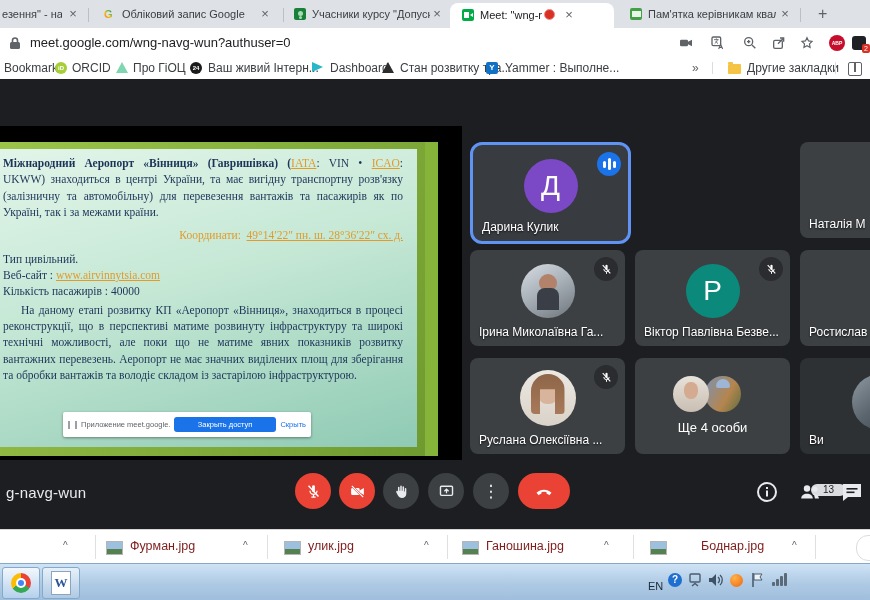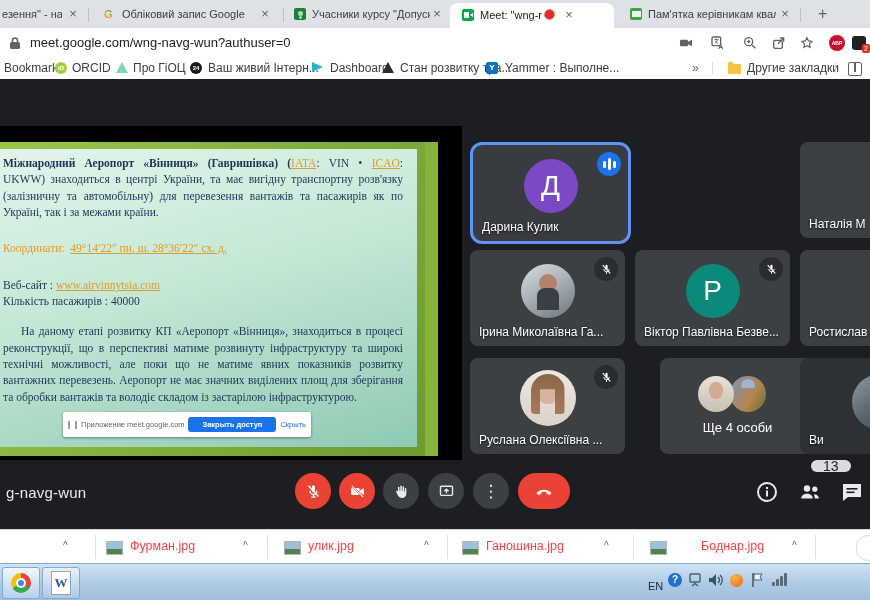--- a/index.html
+++ b/index.html
@@ -57,27 +57,27 @@
          border-right:13px solid #86b33a;box-sizing:border-box;padding:7px 8px 9px 7px;}
   #slide-inner{width:100%;height:100%;background:linear-gradient(165deg,#e3f5ea 0%,#c5e8d5 45%,#8fcab4 100%);
          box-sizing:border-box;padding:6px 14px 4px 24px;overflow:hidden;}
   #slide-title-box{margin:2px auto 6px;width:90%;background:linear-gradient(#f6fcf8,#dcefe4);
          border:1px solid #9fc4ae;box-shadow:2px 3px 4px rgba(0,0,0,.35);text-align:center;padding:4px 0;}
   #slide-title-box h1{margin:0;font-family:"Liberation Serif",serif;font-size:21px;letter-spacing:1px;
          color:#15324e;text-shadow:1px 2px 2px rgba(0,0,0,.35);}
   .slide-txt{font-family:"Liberation Serif",serif;font-size:11.5px;line-height:1.42;color:#1d3459;margin:0;}
   .just{text-align:justify;}
   .slide-link{color:#e09b2d;text-decoration:underline;cursor:pointer;}
-  #coords-line{text-align:left;color:#e09b2d;margin:20px 0;}
-  #p2{text-indent:18px;margin-top:14px;}
+  #coords-line{text-align:right;color:#e09b2d;margin:7px 0;}
+  #p2{text-indent:18px;margin-top:2px;}
   #share-notice{left:63px;top:286px;width:248px;height:25px;background:#fff;border-radius:2px;
         box-shadow:0 1px 3px rgba(0,0,0,.4);display:flex;align-items:center;gap:4px;padding:0 5px;box-sizing:border-box;}
   .pausebars{width:5px;height:8px;border-left:2px solid #9aa0a6;border-right:2px solid #9aa0a6;flex:0 0 auto;}
   #share-notice .ntext{font-size:7.5px;color:#5f6368;white-space:nowrap;overflow:hidden;flex:1;}
-  #share-notice .nbtn{background:#1a73e8;color:#fff;font-size:7.5px;padding:3px 14px;border-radius:3px;white-space:nowrap;cursor:pointer;font-weight:bold;}
+  #share-notice .nbtn{background:#1a73e8;color:#fff;font-size:7.5px;padding:3px 24px;border-radius:3px;white-space:nowrap;cursor:pointer;}
   #share-notice .nlink{color:#1a73e8;font-size:7.5px;white-space:nowrap;cursor:pointer;}
   
   .tile{position:absolute;width:155px;height:96px;background:#3c4043;border-radius:8px;overflow:hidden;}
   .tile .pname{position:absolute;left:9px;bottom:7px;font-size:12px;color:#fff;text-shadow:0 1px 2px rgba(0,0,0,.8);white-space:nowrap;}
   .av{position:absolute;left:50%;top:14px;transform:translateX(-50%);width:54px;height:54px;border-radius:50%;
       color:#fff;font-size:28px;display:flex;align-items:center;justify-content:center;}
   .av-purple{background:#7b49c5;} .av-teal{background:#0b8a7c;}
   .muteico{position:absolute;top:7px;right:7px;width:24px;height:24px;border-radius:50%;background:rgba(20,21,24,.45);
       display:flex;align-items:center;justify-content:center;}
   .speakico{position:absolute;top:7px;right:7px;width:24px;height:24px;border-radius:50%;background:#1a73e8;
@@ -91,24 +91,24 @@
   #viktor-video .glasses:before,#viktor-video .glasses:after{content:"";position:absolute;top:0;width:15px;height:9px;border:1.5px solid #5a3c2e;border-radius:3px;}
   #viktor-video .glasses:before{left:2px;} #viktor-video .glasses:after{right:2px;}
   #viktor-video .shirt{position:absolute;left:50%;bottom:-4px;transform:translateX(-50%);width:98px;height:34px;border-radius:18px 18px 0 0;background:#b9c3c9;}
   
   #controls{left:0;top:381px;width:870px;height:69px;background:#1d1e21;}
   #meet-code{left:6px;top:24px;font-size:15px;color:#e8eaed;letter-spacing:.2px;}
   .cbtn{position:absolute;top:13px;width:36px;height:36px;border-radius:50%;display:flex;align-items:center;justify-content:center;cursor:pointer;}
   .cbtn.red{background:#ea4335;} .cbtn.dark{background:#3c4043;}
   #endcall{position:absolute;top:13px;left:518px;width:52px;height:36px;border-radius:18px;background:#ea4335;display:flex;align-items:center;justify-content:center;cursor:pointer;}
   .rico{position:absolute;top:20px;width:24px;height:24px;color:#e8eaed;cursor:pointer;}
-  #people-badge{position:absolute;left:811px;top:0;background:#dadce0;color:#202124;font-size:14px;line-height:12px;padding:0 12px;border-radius:7px;}
+  #people-badge{position:absolute;left:811px;top:24px;background:#dadce0;color:#202124;font-size:10px;line-height:12px;padding:0 12px;border-radius:7px;}
   
   #downloads{left:0;top:529px;width:870px;height:34px;background:#fff;border-top:1px solid #d8d8d8;border-bottom:3px solid #5f87a5;}
-  .dl-label{font-size:12.5px;color:#ef4444;top:9px;white-space:nowrap;}
+  .dl-label{font-size:12.5px;color:#7f1d1d;top:9px;white-space:nowrap;}
   .dl-chev{font-size:10px;color:#5f6368;top:10px;cursor:pointer;}
   .dl-sep{width:1px;height:24px;top:5px;background:#e0e0e0;}
   .dl-ico{width:15px;height:12px;top:11px;border:1px solid #b5b5b5;background:linear-gradient(#9cc0de 55%,#55804f 55%);}
   #dl-showall{left:856px;top:5px;width:30px;height:24px;border:1px solid #dadce0;border-radius:12px;background:#fff;}
   
   #taskbar{left:0;top:563px;width:870px;height:37px;background:linear-gradient(#cfe3f5,#adc9e4 55%,#9fbddc);border-top:1px solid #87a9c7;}
   .tbtn{position:absolute;top:3px;width:36px;height:30px;border:1px solid #84aacb;border-radius:3px;background:linear-gradient(rgba(255,255,255,.55),rgba(255,255,255,.15));display:flex;align-items:center;justify-content:center;}
   .chromelogo{width:20px;height:20px;border-radius:50%;background:conic-gradient(#ea4335 0 33%,#4285f4 0 34%,#34a853 34% 66%,#fbbc05 66% 100%);position:relative;}
   .chromelogo:after{content:"";position:absolute;left:5px;top:5px;width:10px;height:10px;border-radius:50%;background:#fff;}
   .chromelogo:before{content:"";position:absolute;left:7px;top:7px;width:6px;height:6px;border-radius:50%;background:#4285f4;z-index:1;}
@@ -208,20 +208,21 @@
   </div>
 
   <div id="meet" class="abs">
 
 
     <div id="stage" class="abs">
       <div id="slide" class="abs">
         <div id="slide-inner">
           <p class="slide-txt just"><b>Міжнародний Аеропорт «Вінниця» (Гавришівка) (</b><span class="slide-link">IATA</span><span>: VIN • </span><span class="slide-link">ICAO</span><span>: UKWW)  знаходиться в центрі України, та має вигідну транспортну розв'язку (залізничну та автомобільну) для перевезення вантажів та пасажирів як по Україні, так і за межами країни.</span></p>
           <p class="slide-txt" id="coords-line"><span>Координати:</span>&nbsp;&nbsp;<span style="text-decoration:underline;">49°14′22″ пн. ш. 28°36′22″ сх. д.</span></p>
+          <p class="slide-txt">Тип цивільний.</p>
           <p class="slide-txt"><span>Веб-сайт : </span><span class="slide-link">www.airvinnytsia.com</span></p>
           <p class="slide-txt">Кількість пасажирів : 40000</p>
           <p class="slide-txt just" id="p2">На даному етапі розвитку КП «Аеропорт «Вінниця», знаходиться в процесі реконструкції, що в перспективі матиме розвинуту інфраструктуру та широкі технічні можливості, але поки що не матиме явних показників розвитку вантажних перевезень. Аеропорт не має значних виділених площ для зберігання та обробки вантажів та володіє складом із застарілою інфраструктурою.</p>
         </div>
       </div>
       <div id="share-notice" class="abs">
         <span class="pausebars"></span>
         <span class="ntext">Приложение meet.google.com предоставляет доступ к вашему экрану.</span>
         <span class="nbtn">Закрыть доступ</span>
         <span class="nlink">Скрыть</span>
@@ -284,21 +285,21 @@
       <div class="muteico">
         <svg width="13" height="13" viewBox="0 0 24 24">
             <rect x="10" y="3" width="4" height="10" rx="2" fill="#fff"></rect>
             <path d="M7 11a5 5 0 0 0 10 0M12 16v4" stroke="#fff" stroke-width="1.8" fill="none"></path>
             <path d="M5 4l14 15" stroke="#fff" stroke-width="2"></path>
           </svg>
       </div>
       <div class="pname">Руслана Олексіївна ...</div>
     </div>
 
-    <div class="tile" style="left:660px;top:279px;">
+    <div class="tile" style="left:635px;top:279px;">
       <div class="photo-circ" style="left:38px;top:18px;width:36px;height:36px;background:linear-gradient(#e8e2da,#c9beb2);z-index:1;">
         <div class="photo-circ" style="left:11px;top:6px;width:14px;height:17px;background:#d4ab91;border-radius:46%;"></div>
       </div>
       <div class="photo-circ" style="left:70px;top:18px;width:36px;height:36px;background:linear-gradient(120deg,#7a93b5,#b5854e 60%,#5d6e3f);">
         <div class="photo-circ" style="left:11px;top:3px;width:14px;height:9px;background:#9db6d6;border-radius:7px 7px 2px 2px;"></div>
       </div>
       <div style="position:absolute;left:0;right:0;top:62px;text-align:center;font-size:13px;color:#fff;">Ще 4 особи</div>
     </div>
 
     <div class="tile" style="left:800px;top:279px;background:#2e3134;">

